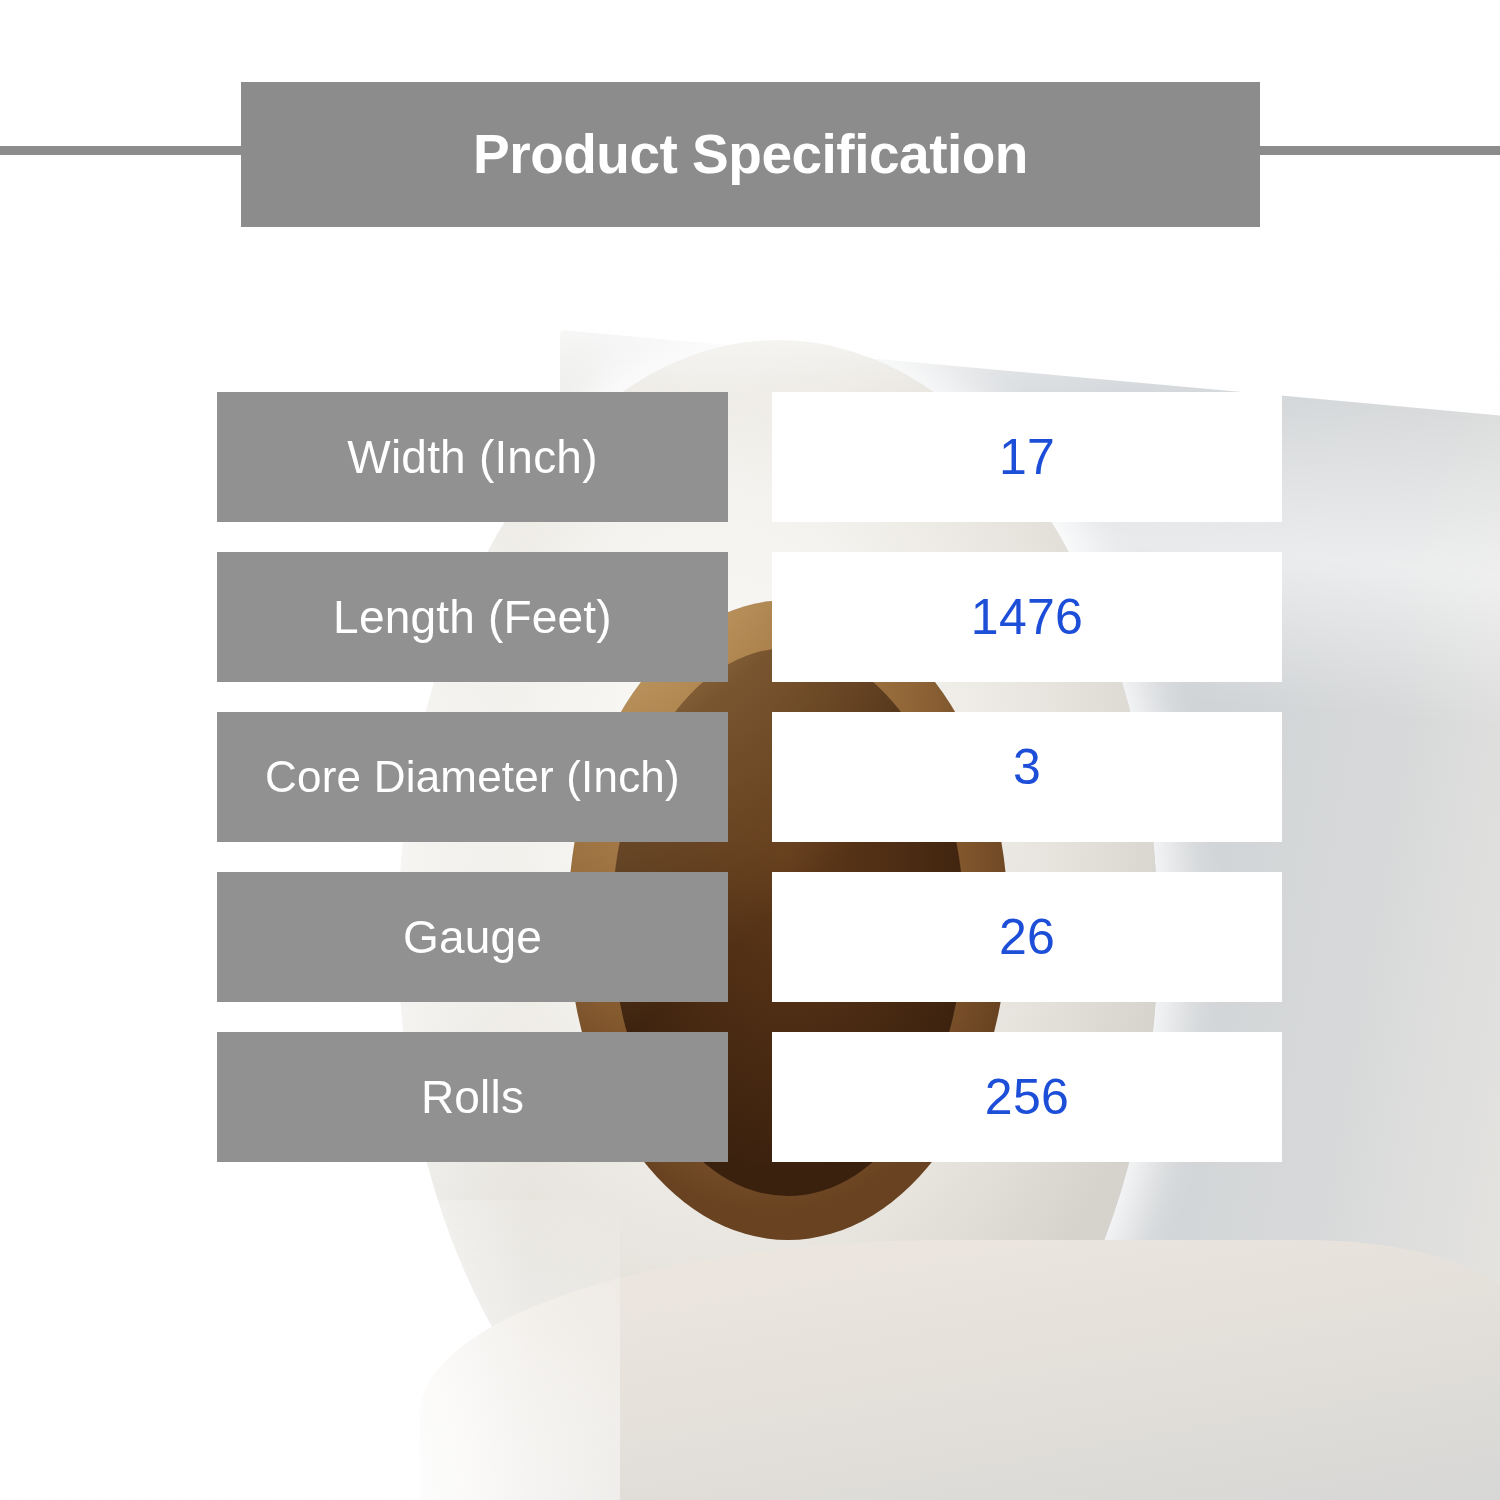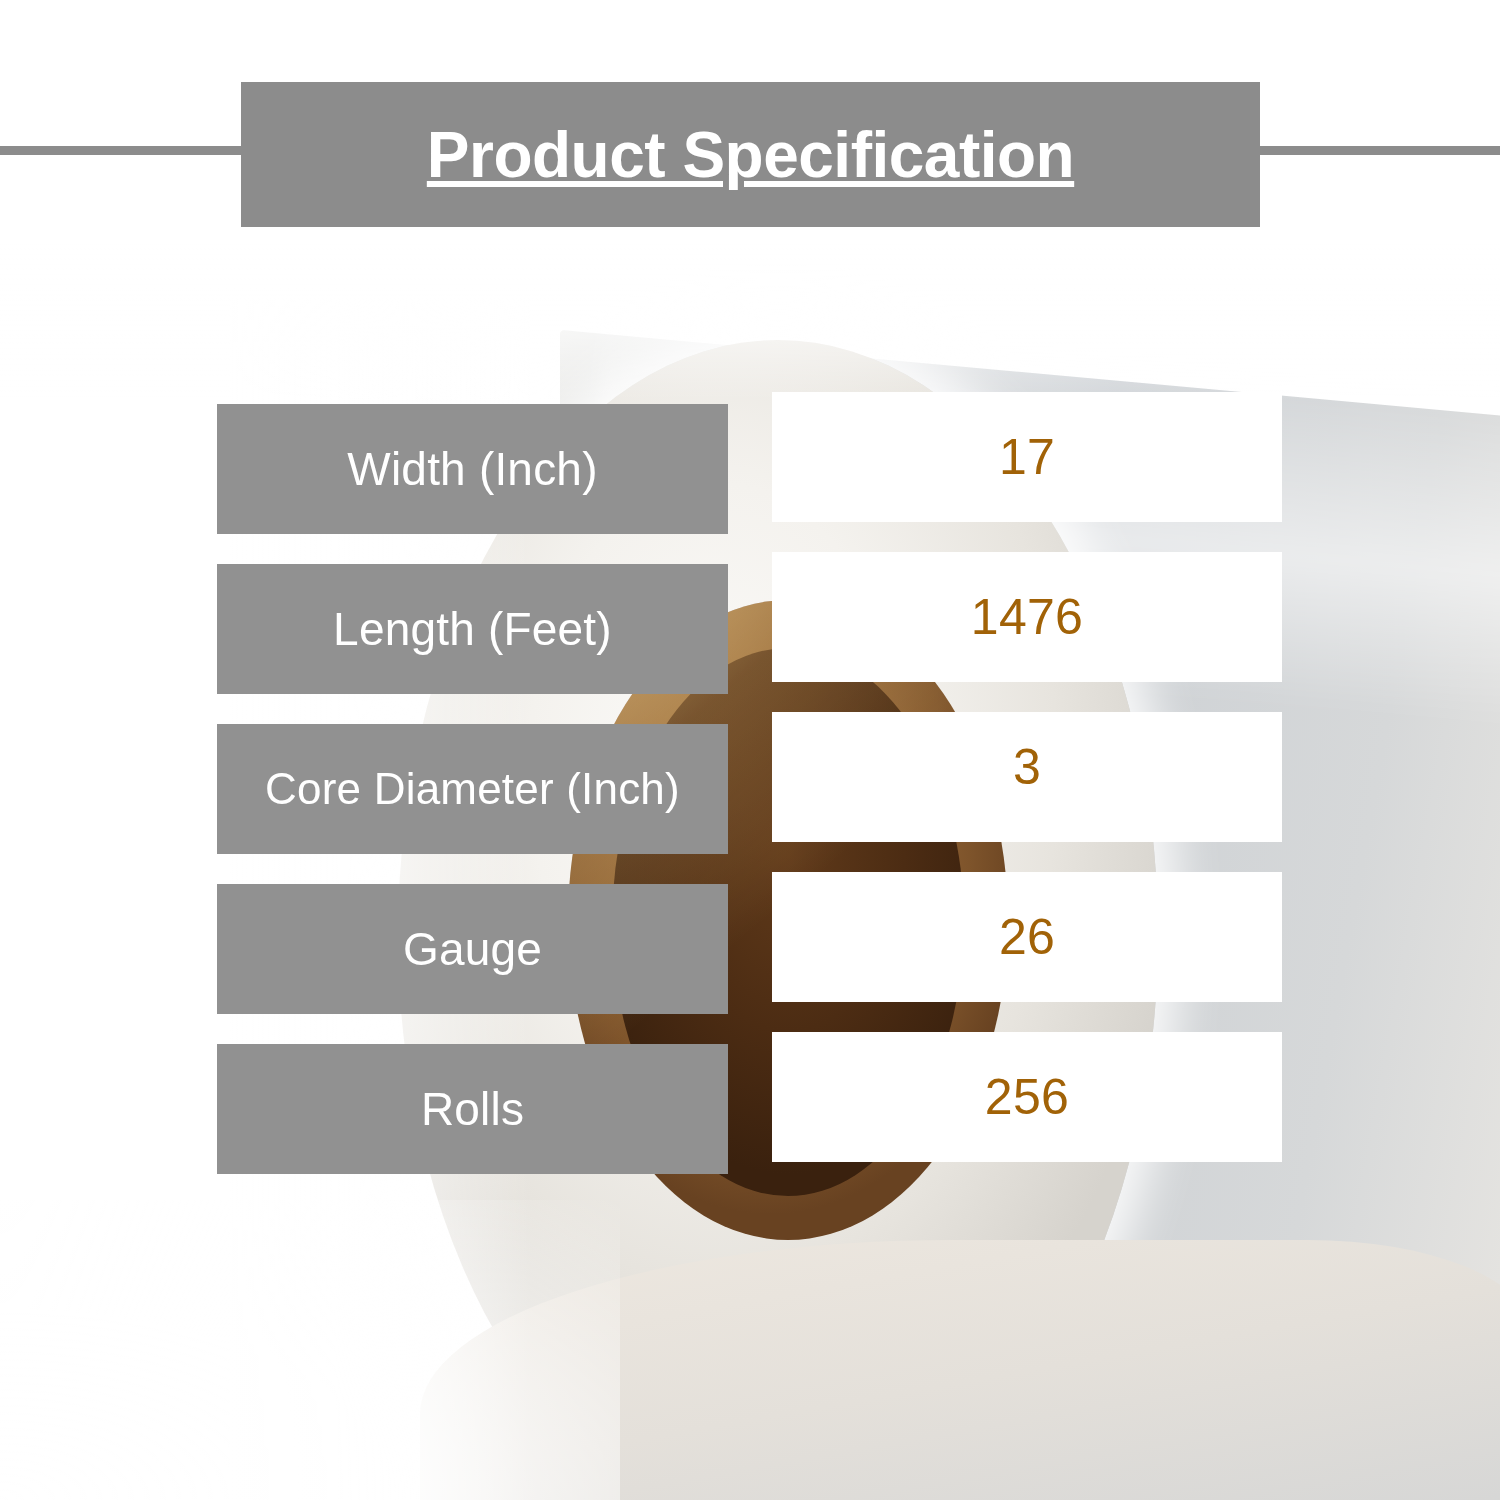--- a/index.html
+++ b/index.html
@@ -158,45 +158,44 @@
     width: 1019px;
     height: 145px;
     background: #8c8c8c;
     z-index: 3;
     display: flex;
     align-items: center;
     justify-content: center;
   }
   .title-text {
     color: #ffffff;
-    font-size: 64px;
+    font-size: 55px;
     font-weight: 700;
     letter-spacing: -0.5px;
     line-height: 1;
     white-space: nowrap;
-    text-decoration: underline;
   }
 
   
   .spec-table {
     position: absolute;
     left: 0;
     top: 392px;
     width: 1500px;
     z-index: 4;
   }
   .spec-row {
     position: relative;
     height: 130px;
     margin-bottom: 30px;
   }
   .spec-label {
     position: absolute;
     left: 217px;
-    top: 12px;
+    top: 0;
     width: 511px;
     height: 130px;
     background: #919191;
     display: flex;
     align-items: center;
     justify-content: center;
     text-align: center;
     box-sizing: border-box;
     padding: 0 14px;
   }
@@ -217,21 +216,21 @@
     top: 0;
     width: 510px;
     height: 130px;
     background: #ffffff;
     display: flex;
     align-items: center;
     justify-content: center;
     box-sizing: border-box;
   }
   .spec-value span {
-    color: #a16207;
+    color: #1d4ed8;
     font-size: 50px;
     font-weight: 400;
     line-height: 1;
     letter-spacing: 0.3px;
   }
   .spec-row.two-line .spec-value span {
     align-self: flex-start;
     margin-top: 30px;
   }
 </style>

